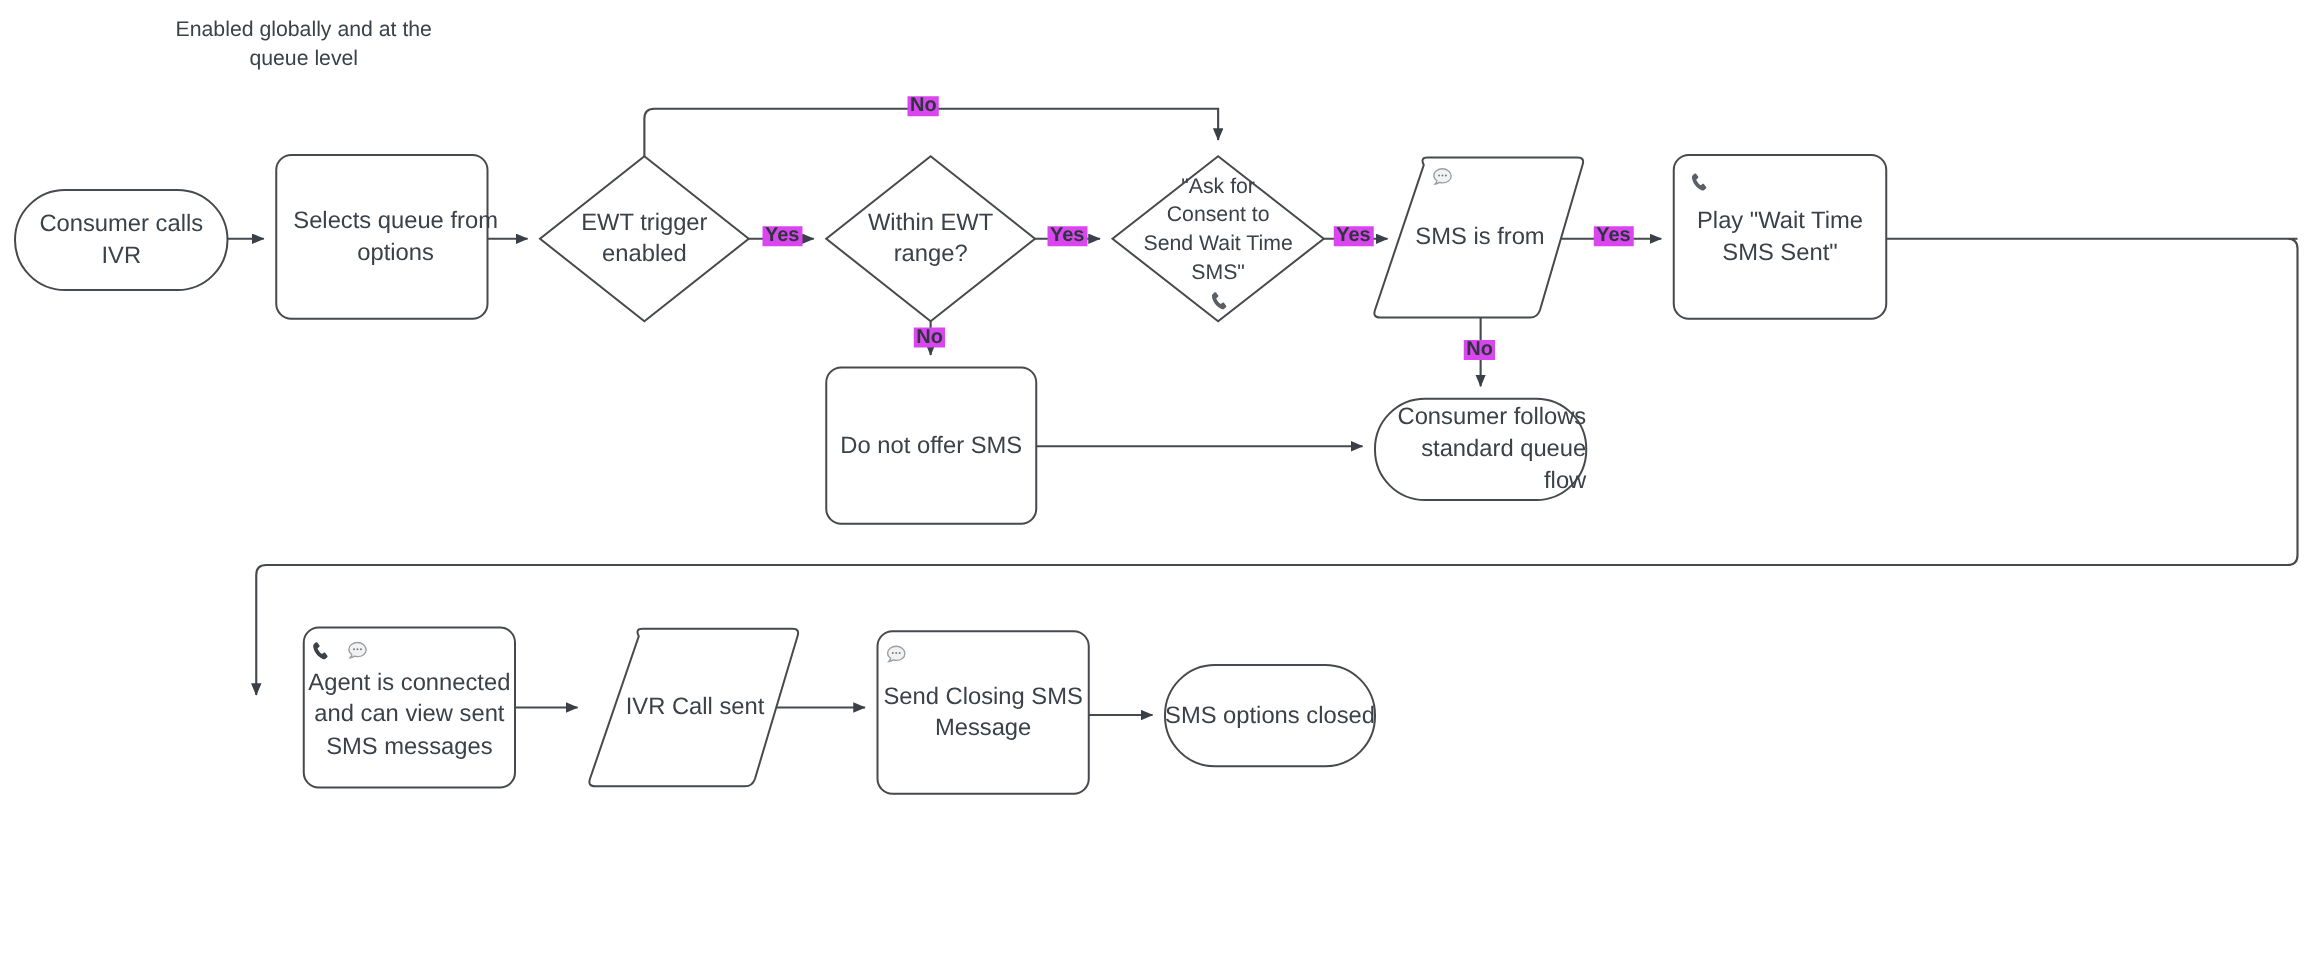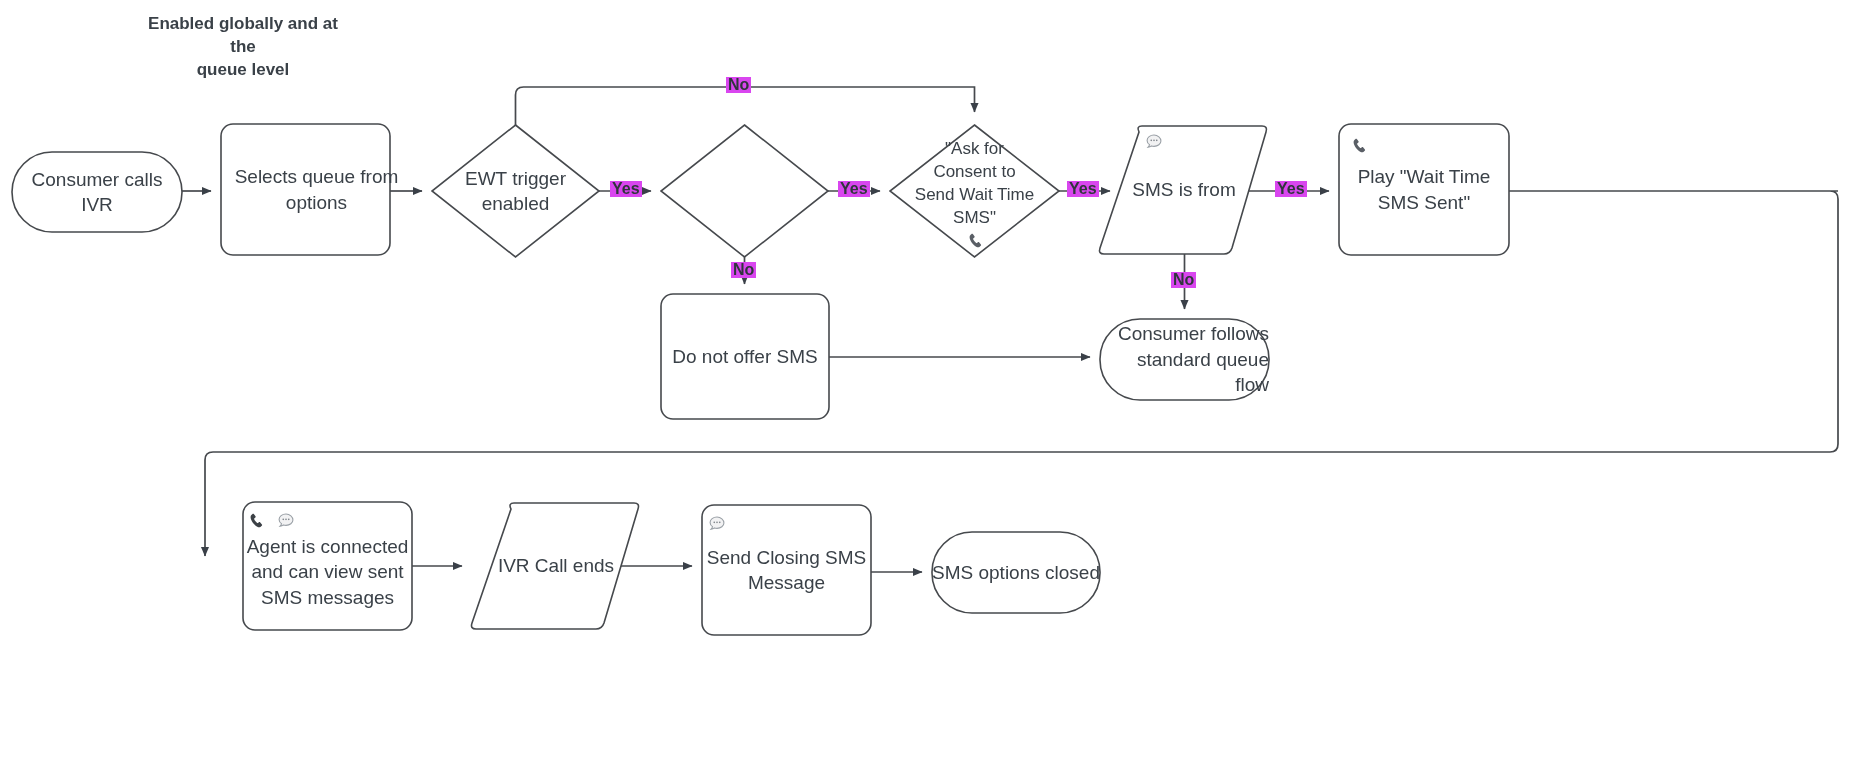--- a/index.html
+++ b/index.html
@@ -60,21 +60,21 @@
     text-align: center;
     background: #d946ef;
     padding: 0 2px;
     line-height: 1;
   }
   .diagram-title {
     position: absolute;
     color: #3a4148;
     font-family: "Liberation Sans", sans-serif;
     font-size: 17px;
-    font-weight: bold;
+    font-weight: normal;
     text-align: center;
     line-height: 1.35;
     white-space: pre-line;
   }
   .icon-badge {
     position: absolute;
     width: 20px;
     height: 20px;
     pointer-events: none;
   }
@@ -156,41 +156,43 @@
 
   <div class="node-label" style="left:12px; top:152px; width:170px; height:80px;">Consumer calls
 IVR</div>
 
   <div class="node-label" style="left:232px; top:124px; width:169px; height:131px;">Selects queue from
 options</div>
 
   <div class="node-label" style="left:442px; top:125px; width:147px; height:132px;">EWT trigger
 enabled</div>
 
+  <div class="node-label" style="left:671px; top:125px; width:147px; height:132px;">Within EWT
+range?</div>
 
   <div class="node-label" style="left:890px; top:118px; width:169px; height:132px; font-size:17px;">"Ask for
 Consent to
 Send Wait Time
 SMS"</div>
 
   <div class="node-label" style="left:1100px; top:126px; width:168px; height:128px;">SMS is from</div>
 
   <div class="node-label" style="left:1339px; top:124px; width:170px; height:131px;">Play "Wait Time
 SMS Sent"</div>
 
   <div class="node-label" style="left:661px; top:294px; width:168px; height:125px;">Do not offer SMS</div>
 
   <div class="node-label" style="left:1100px; top:319px; width:169px; height:81px;text-align:right;">Consumer follows
 standard queue flow</div>
 
   <div class="node-label" style="left:243px; top:508px; width:169px; height:128px;">Agent is connected
 and can view sent
 SMS messages</div>
 
-  <div class="node-label" style="left:472px; top:503px; width:168px; height:126px;">IVR Call ends</div>
+  <div class="node-label" style="left:472px; top:503px; width:168px; height:126px;">IVR Call sent</div>
 
   <div class="node-label" style="left:702px; top:505px; width:169px; height:130px;">Send Closing SMS
 Message</div>
 
   <div class="node-label" style="left:932px; top:532px; width:168px; height:81px;">SMS options closed</div>
 
   <span class="icon-badge" style="left:966px; top:231px;">
     <svg viewBox="0 0 24 24">
         <path d="M6.6 3.5c.5-.4 1.2-.3 1.6.2l2 2.6c.4.5.3 1.2-.2 1.6l-1.3 1c-.2.2-.3.5-.2.8.6 1.6 2 3.5 3.8 4.8.3.2.6.2.8 0l1.2-1c.5-.4 1.2-.3 1.6.2l2 2.5c.4.5.3 1.2-.2 1.6l-1.6 1.3c-.8.6-1.8.7-2.7.3-2.3-1-4.5-2.8-6.2-5C5.5 12 4.5 9.6 4.3 7.4c-.1-1 .3-1.9 1-2.5z" fill="#5a5f66"></path>
       </svg>

